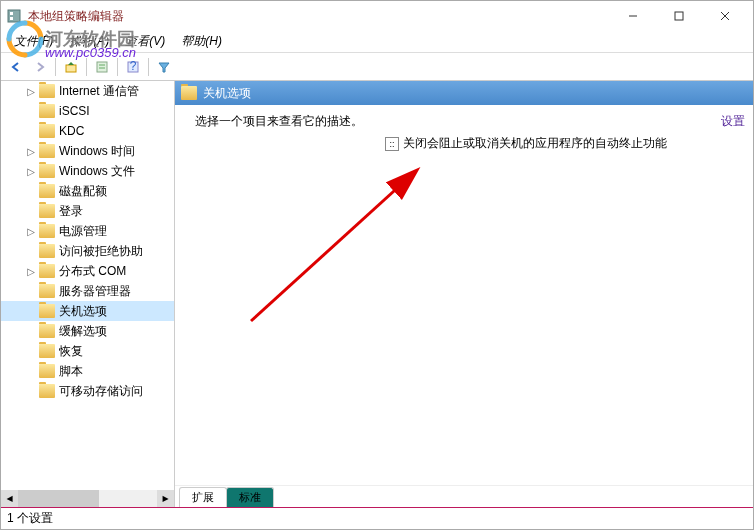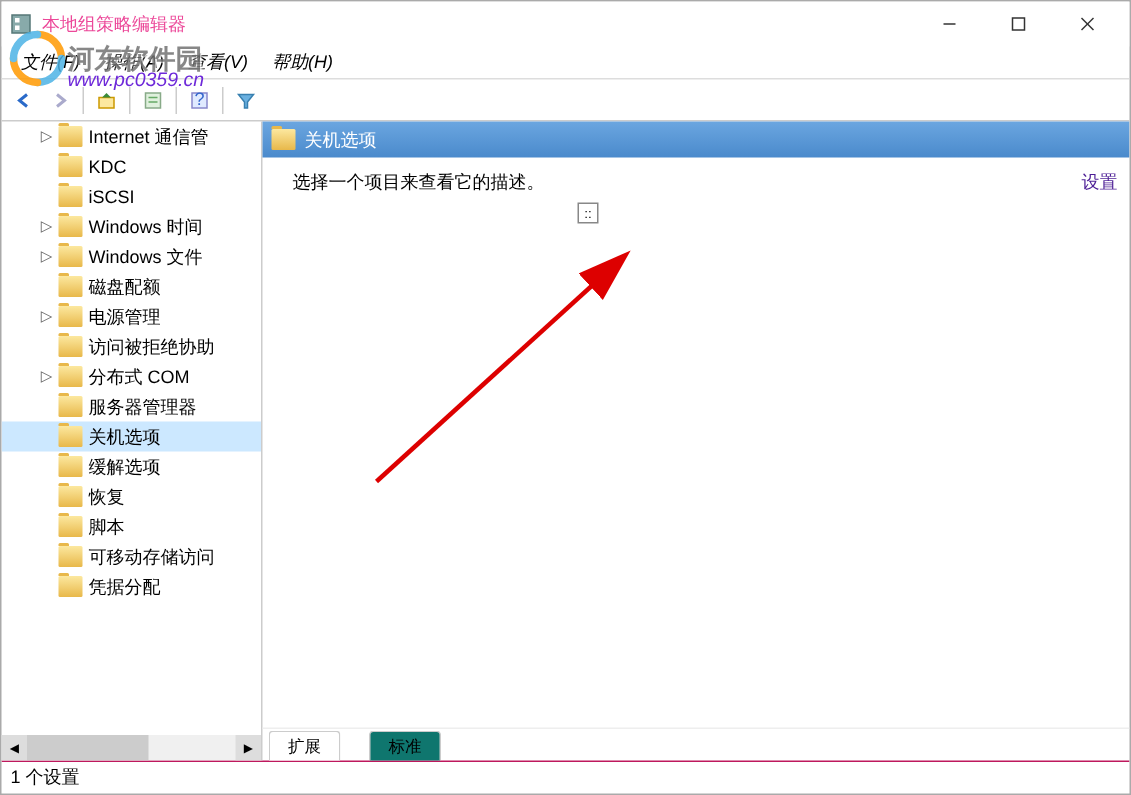--- a/index.html
+++ b/index.html
@@ -1,20 +1,20 @@
 <!DOCTYPE html>
 <html><head>
 <meta charset="utf-8">
 <style>
 * { margin: 0; padding: 0; box-sizing: border-box; font-family: 'Microsoft YaHei', 'Segoe UI', sans-serif; font-size: 12px; }
 body { background: #fff; width: 754px; height: 530px; overflow: hidden; position: relative; border: 1px solid #aaa; }
 
 .titlebar { height: 30px; background: #fff; display: flex; align-items: center; padding: 0 5px; }
 .titlebar .app-icon { width: 16px; height: 16px; margin-right: 6px; display: flex; align-items: center; justify-content: center; }
-.titlebar .title { flex: 1; color: #ec4899; }
+.titlebar .title { flex: 1; color: #7f1d1d; }
 .titlebar .win-controls { display: flex; }
 .titlebar .win-btn { width: 46px; height: 30px; display: flex; align-items: center; justify-content: center; color: #333; cursor: pointer; }
 
 .menubar { height: 22px; display: flex; align-items: center; padding: 0 5px; border-bottom: 1px solid #ddd; }
 .menubar .menu-item { padding: 2px 8px; cursor: pointer; font-style: italic; }
 
 .toolbar { height: 28px; display: flex; align-items: center; padding: 2px 4px; border-bottom: 1px solid #ccc; gap: 2px; }
 .toolbar .tool-btn { width: 22px; height: 22px; display: flex; align-items: center; justify-content: center; cursor: pointer; border: 1px solid transparent; }
 .toolbar .sep { width: 1px; height: 18px; background: #ccc; margin: 0 2px; }
 
@@ -36,21 +36,21 @@
 .detail-panel { flex: 1; display: flex; flex-direction: column; position: relative; }
 .detail-header { height: 24px; background: linear-gradient(#6ba6e0, #4a8acc); color: #fff; display: flex; align-items: center; padding: 0 6px; gap: 6px; }
 .detail-header .folder-icon { width: 16px; height: 14px; background: linear-gradient(#fce89f, #e8b84a); border-radius: 1px; position: relative; }
 .detail-header .folder-icon::before { content: ''; position: absolute; top: -2px; left: 0; width: 7px; height: 2px; background: #e8b84a; border-radius: 1px 1px 0 0; }
 .detail-body { flex: 1; display: flex; padding: 8px; gap: 22px; position: relative; text-align: right; }
 .desc-col { width: 180px; }
 .settings-col { flex: 1; }
 .settings-col .col-header { text-decoration: none; color: #4c1d95; display: block; margin-bottom: 4px; }
 .settings-col .setting-row { display: flex; align-items: center; gap: 4px; padding: 1px 0; cursor: pointer; }
 .setting-icon { width: 14px; height: 14px; border: 1px solid #888; display: flex; align-items: center; justify-content: center; font-size: 9px; flex-shrink: 0; }
-.tabs { height: 22px; display: flex; align-items: flex-end; padding-left: 4px; border-top: 1px solid #eee; gap: 20px; }
+.tabs { height: 22px; display: flex; align-items: flex-end; padding-left: 4px; border-top: 1px solid #eee; }
 .tab { padding: 2px 12px; border: 1px solid #ccc; border-bottom: none; background: #0f766e; margin-right: -1px; cursor: pointer; border-radius: 3px 3px 0 0; font-size: 11px; }
 .tab.active { background: #fff; }
 
 .statusbar { height: 22px; border-top: 1px solid #be185d; display: flex; align-items: center; padding: 0 6px; }
 
 .watermark { position: absolute; top: 18px; left: 4px; pointer-events: none; opacity: 0.85; display: flex; align-items: center; z-index: 10; }
 .wm-logo { width: 40px; height: 40px; position: relative; }
 .wm-text { color: #737373; font-size: 18px; font-weight: bold; text-shadow: 1px 1px 1px #fff; }
 .wm-url { position: absolute; top: 44px; left: 44px; color: #6d28d9; font-size: 13px; pointer-events: none; z-index: 10; font-style: italic; }
 
@@ -140,43 +140,48 @@
   <div class="tree-panel">
     <div class="tree-content" id="tree-content">
         <div class="tree-item">
           <span class="expand">▷</span>
           <span class="folder"></span>
           <span class="label">Internet 通信管</span>
         </div>
         <div class="tree-item">
           <span class="expand"></span>
           <span class="folder"></span>
+          <span class="label">iSCSI</span>
+        </div>
+        <div class="tree-item">
+          <span class="expand"></span>
+          <span class="folder"></span>
           <span class="label">KDC</span>
         </div>
         <div class="tree-item">
-          <span class="expand"></span>
-          <span class="folder"></span>
-          <span class="label">iSCSI</span>
-        </div>
-        <div class="tree-item">
           <span class="expand">▷</span>
           <span class="folder"></span>
           <span class="label">Windows 时间</span>
         </div>
         <div class="tree-item">
           <span class="expand">▷</span>
           <span class="folder"></span>
           <span class="label">Windows 文件</span>
         </div>
         <div class="tree-item">
           <span class="expand"></span>
           <span class="folder"></span>
           <span class="label">磁盘配额</span>
         </div>
         <div class="tree-item">
+          <span class="expand"></span>
+          <span class="folder"></span>
+          <span class="label">登录</span>
+        </div>
+        <div class="tree-item">
           <span class="expand">▷</span>
           <span class="folder"></span>
           <span class="label">电源管理</span>
         </div>
         <div class="tree-item">
           <span class="expand"></span>
           <span class="folder"></span>
           <span class="label">访问被拒绝协助</span>
         </div>
         <div class="tree-item">
@@ -206,25 +211,20 @@
         </div>
         <div class="tree-item">
           <span class="expand"></span>
           <span class="folder"></span>
           <span class="label">脚本</span>
         </div>
         <div class="tree-item">
           <span class="expand"></span>
           <span class="folder"></span>
           <span class="label">可移动存储访问</span>
-        </div>
-        <div class="tree-item">
-          <span class="expand"></span>
-          <span class="folder"></span>
-          <span class="label">凭据分配</span>
         </div>
       </div>
     <div class="hscroll">
       <div class="arrow">◀</div>
       <div class="track">
           <div class="thumb"></div>
         </div>
       <div class="arrow">▶</div>
     </div>
   </div>
@@ -235,20 +235,21 @@
       <span>关机选项</span>
     </div>
     <div class="detail-body">
       <div class="desc-col">
         <span>选择一个项目来查看它的描述。</span>
       </div>
       <div class="settings-col">
         <span class="col-header">设置</span>
         <div class="setting-row">
           <span class="setting-icon">::</span>
+          <span>关闭会阻止或取消关机的应用程序的自动终止功能</span>
         </div>
       </div>
     </div>
     <div class="tabs">
       <div class="tab active">扩展</div>
       <div class="tab">标准</div>
     </div>
   </div>
 </div>
 

